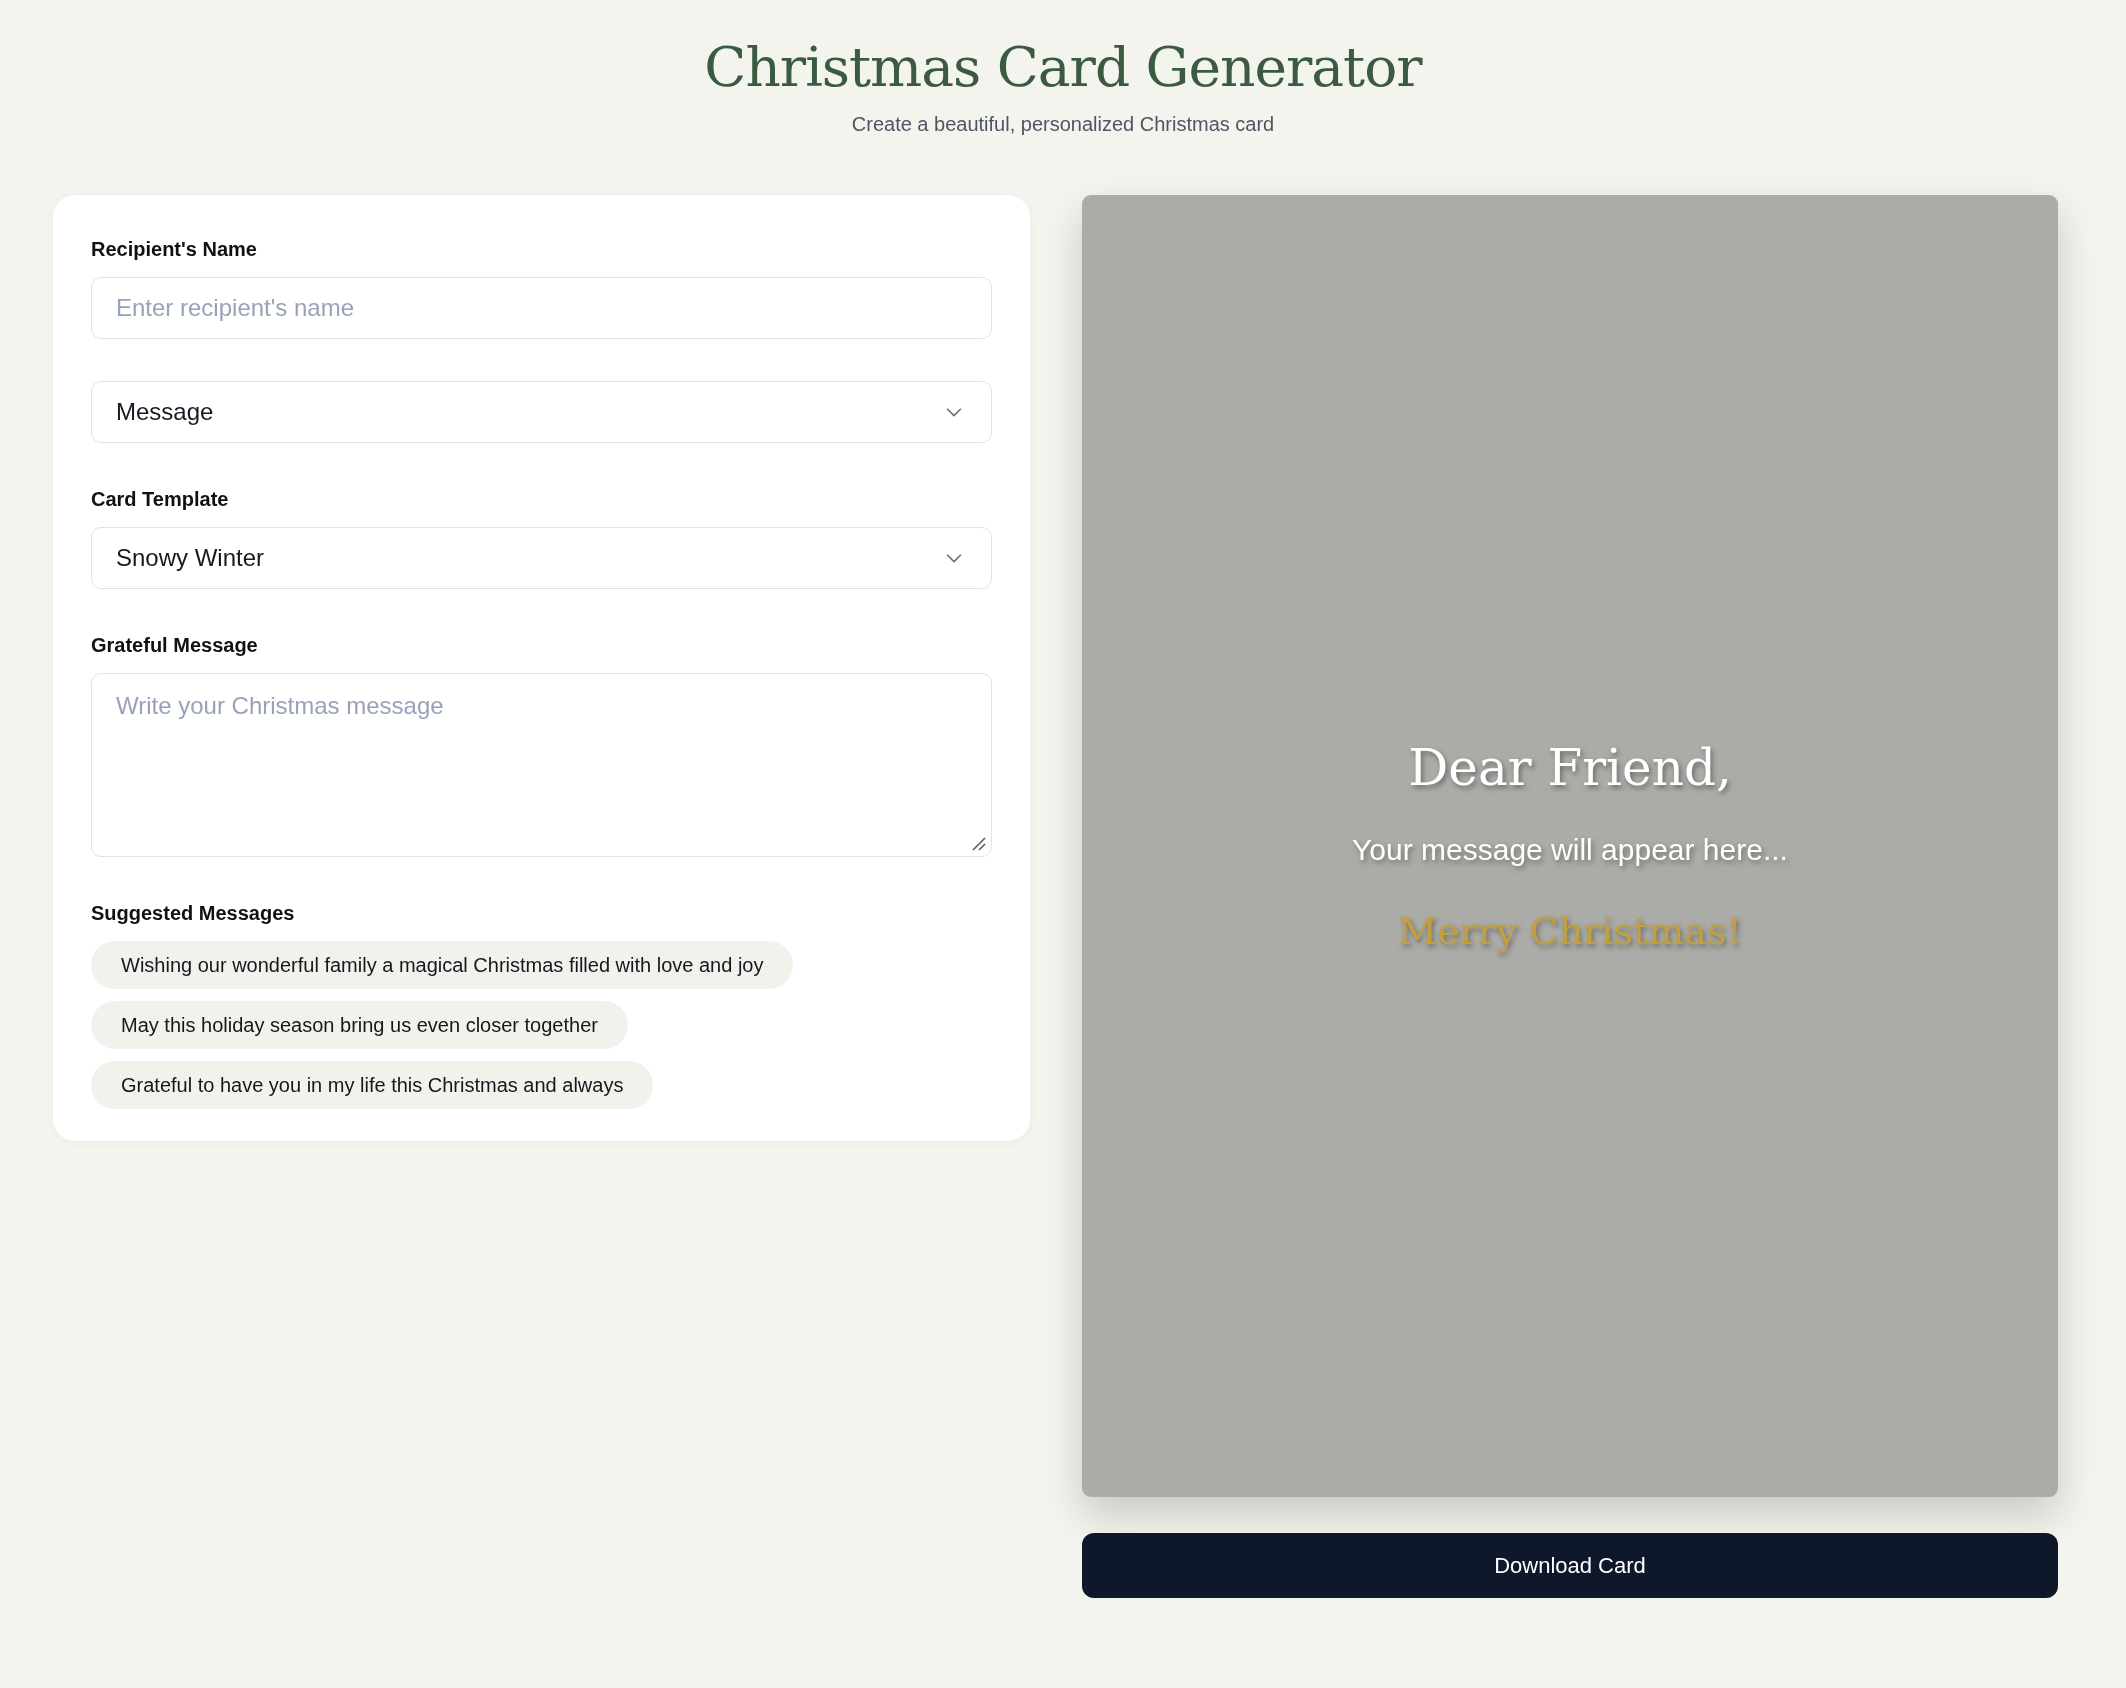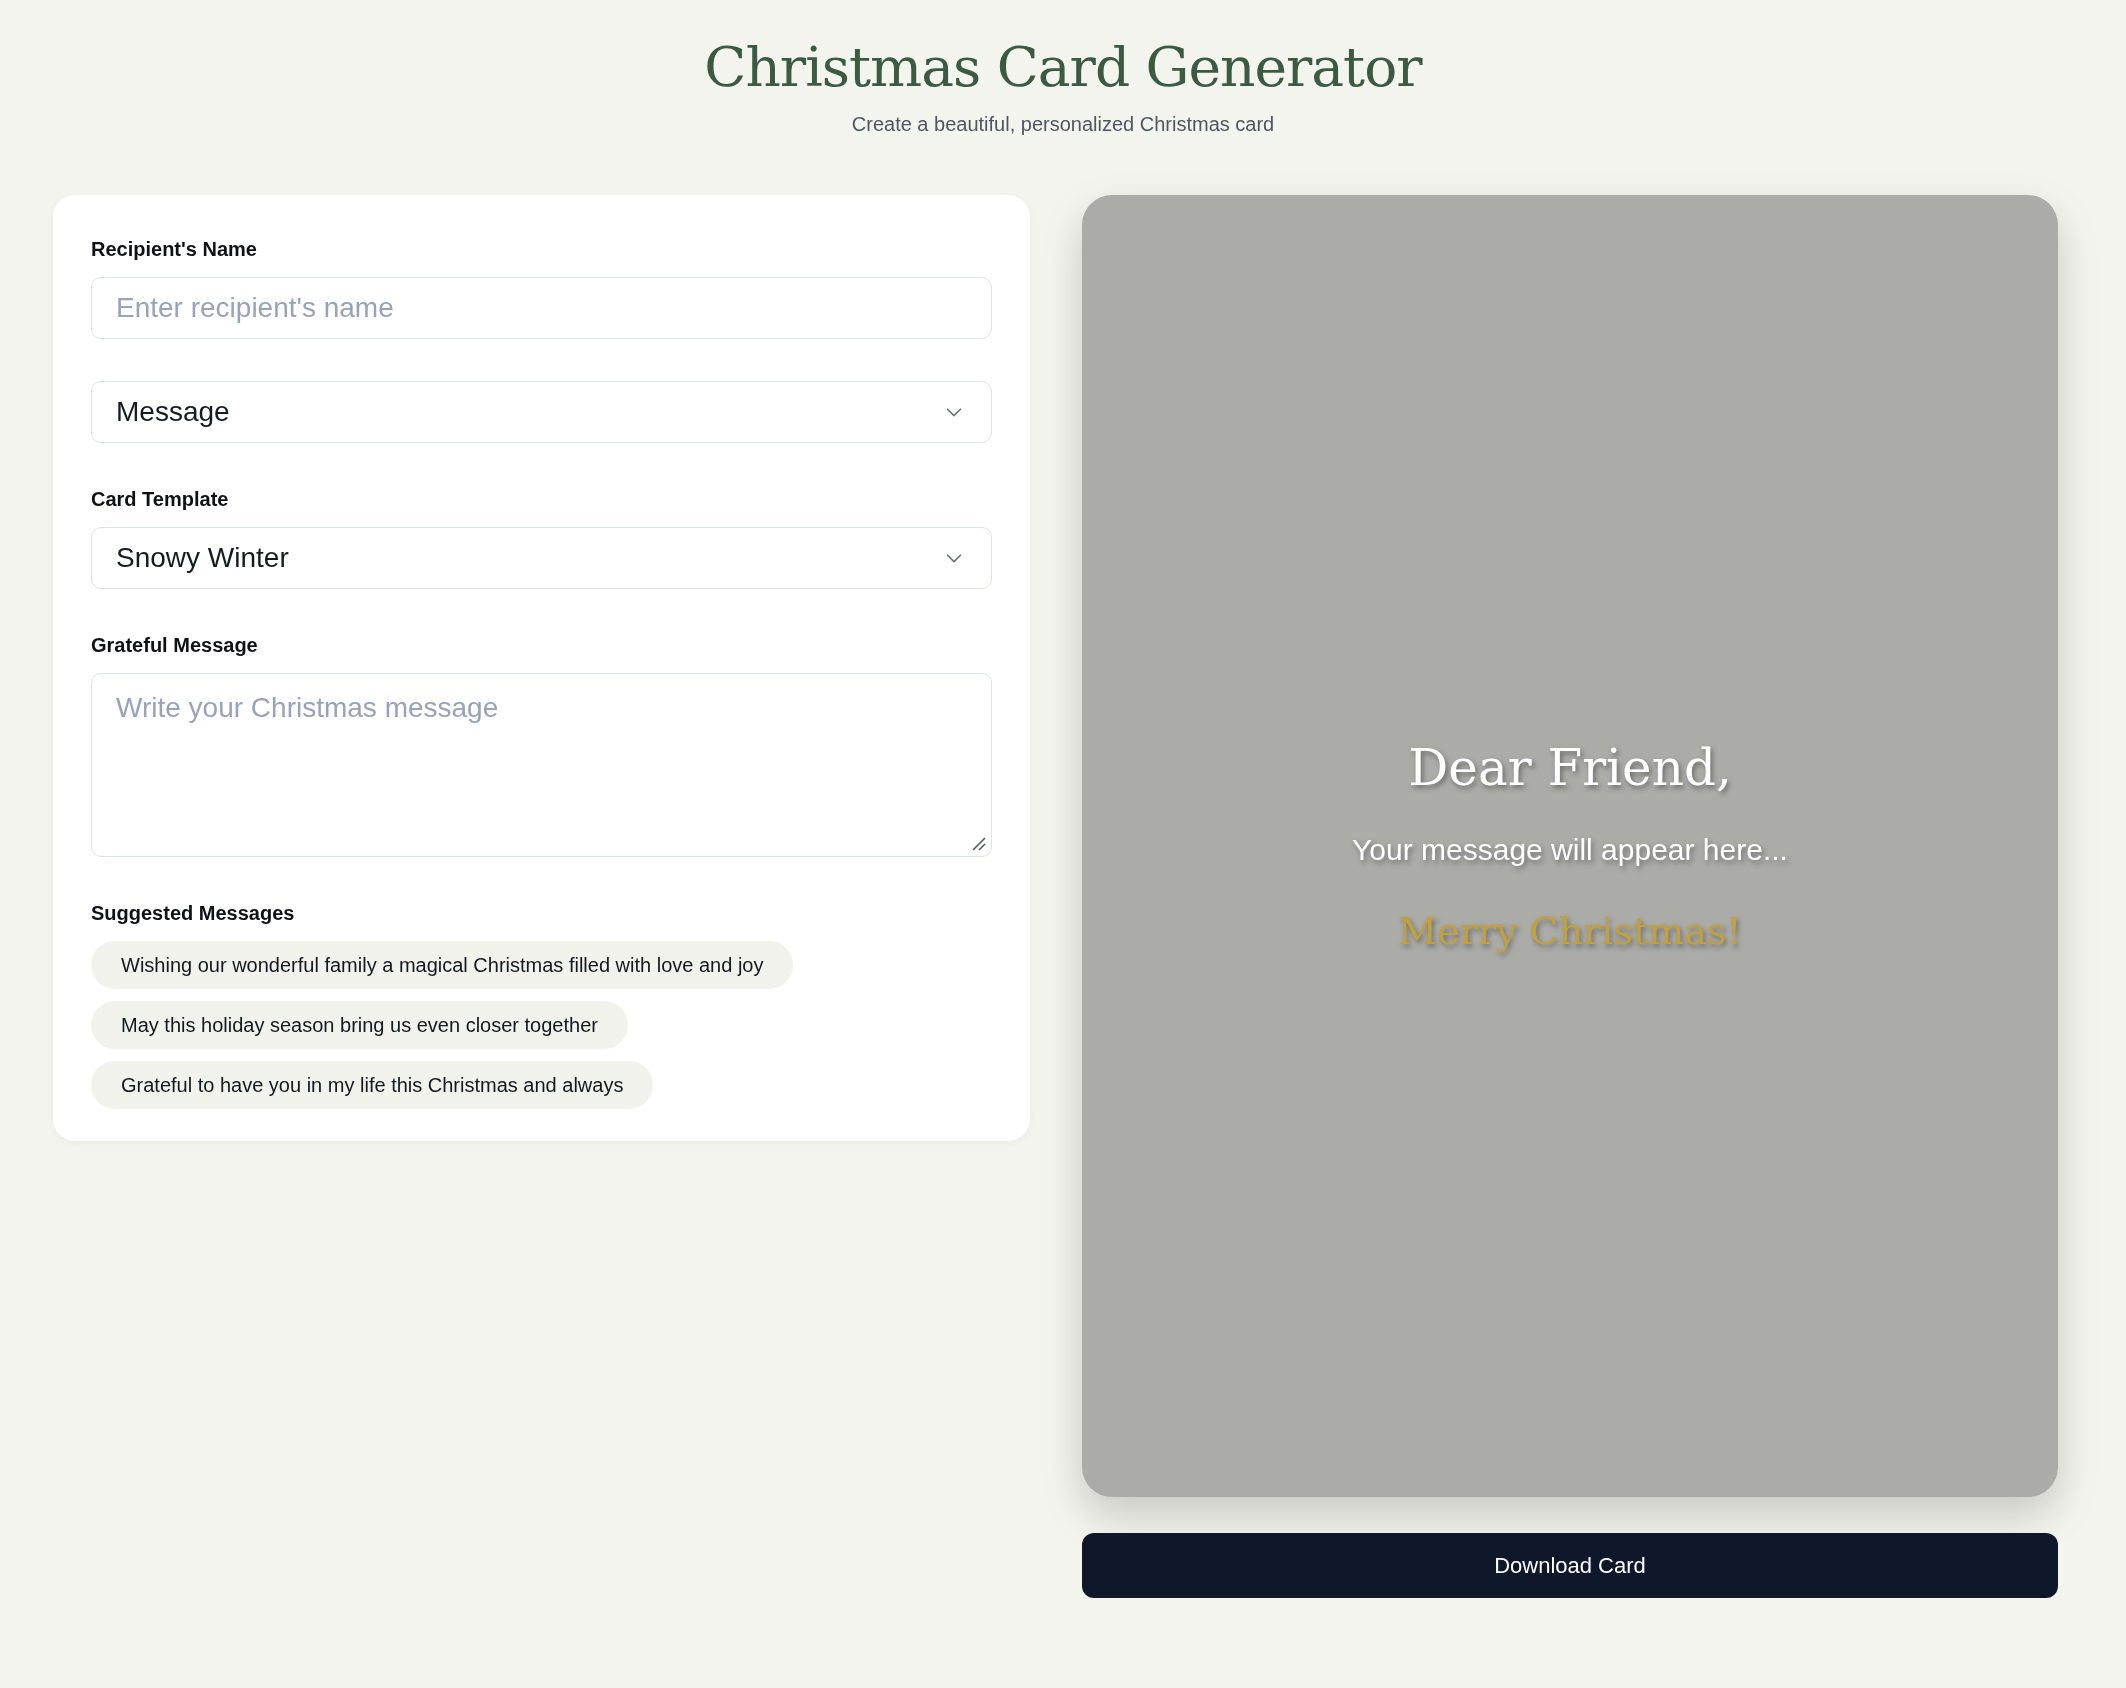--- a/index.html
+++ b/index.html
@@ -41,21 +41,21 @@
     font-size: 20px; font-weight: 600; color: #0f1115;
     line-height: 28px;
     margin-bottom: 14px;
   }
   .text-input, .select-box, .textarea-input {
     width: 100%;
     background: #ffffff;
     border: 1px solid #dde2eb;
     border-radius: 10px;
     font-family: "Liberation Sans", sans-serif;
-    font-size: 28px;
+    font-size: 24px;
     color: #161a23;
   }
   .text-input {
     height: 62px;
     padding: 0 24px;
     margin-bottom: 42px;
     outline: none;
   }
   .text-input::placeholder, .textarea-input::placeholder { color: #98a2b8; opacity: 1; }
   .select-box {
@@ -101,21 +101,21 @@
     white-space: nowrap;
     cursor: pointer;
   }
   .pill:last-child { margin-bottom: 0; }
 
   
   .preview-card {
     position: absolute; left: 1082px; top: 195px;
     width: 976px; height: 1302px;
     background: #ababa7;
-    border-radius: 30px;
+    border-radius: 9px;
     box-shadow: 0 18px 42px rgba(0,0,0,0.18);
     display: flex; flex-direction: column;
     align-items: center; justify-content: center;
     text-align: center;
   }
   .preview-greeting {
     font-family: "DejaVu Serif", serif;
     font-weight: 400;
     font-size: 50px;
     color: #ffffff;

